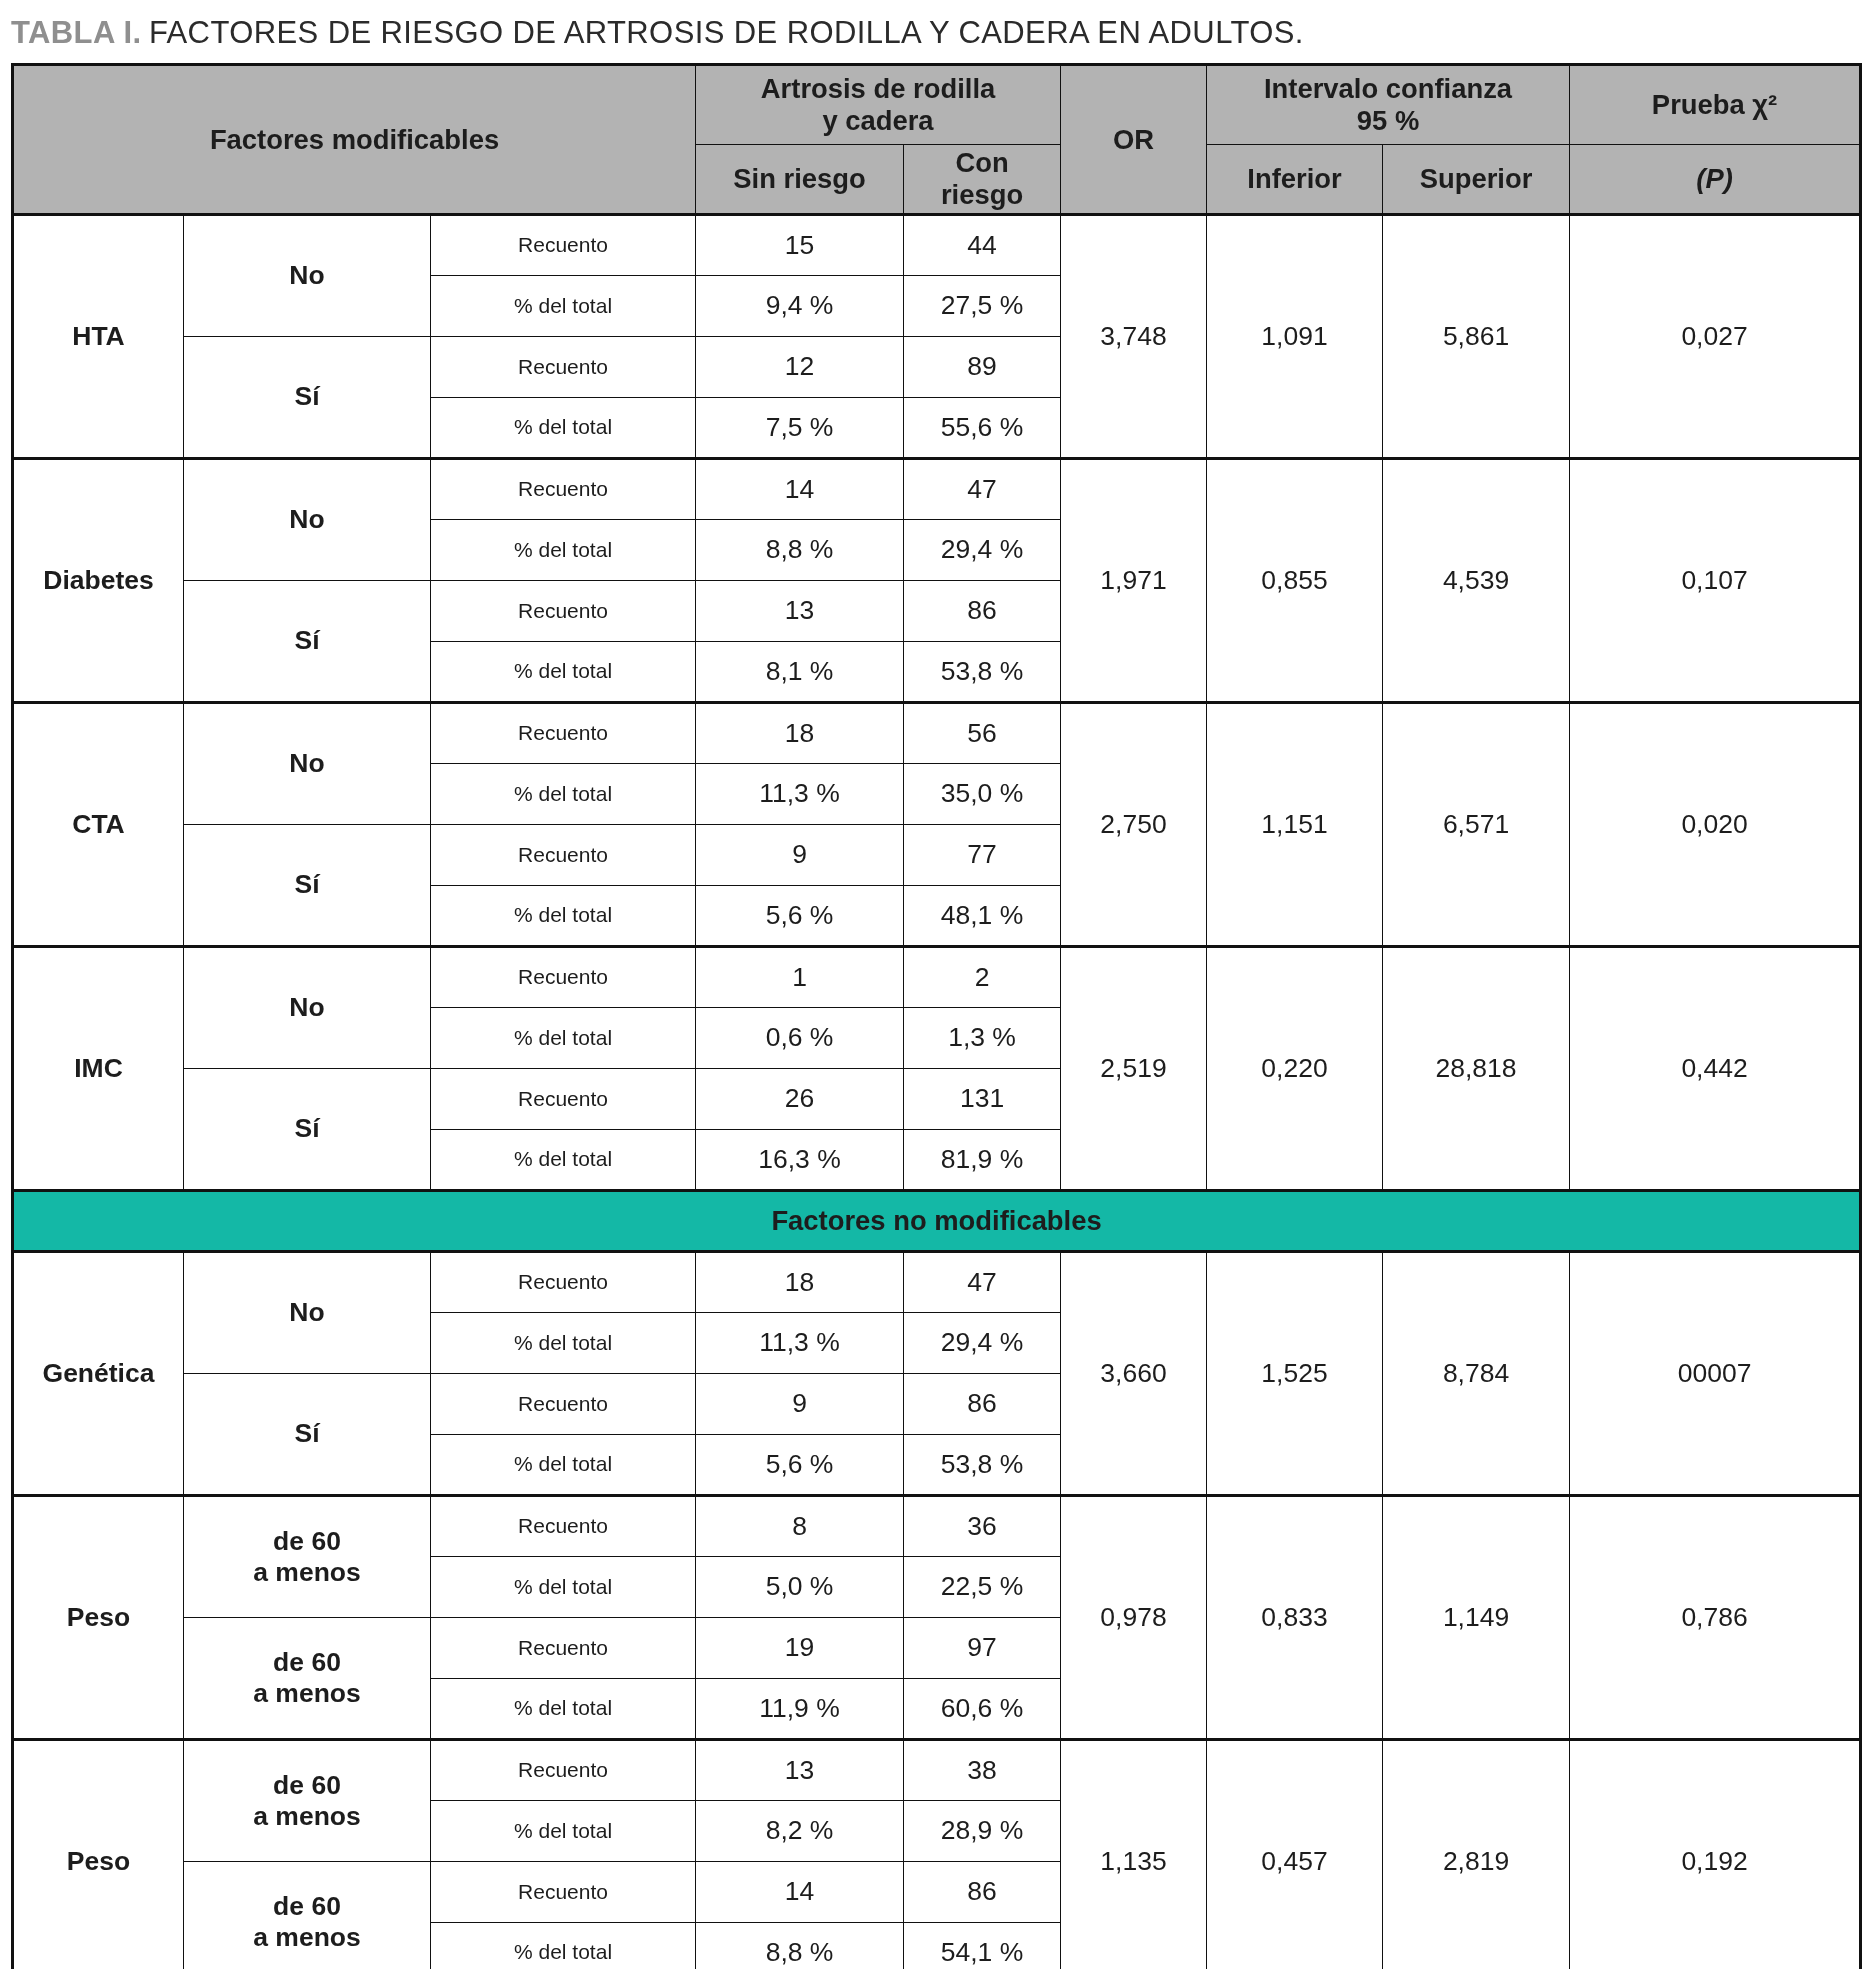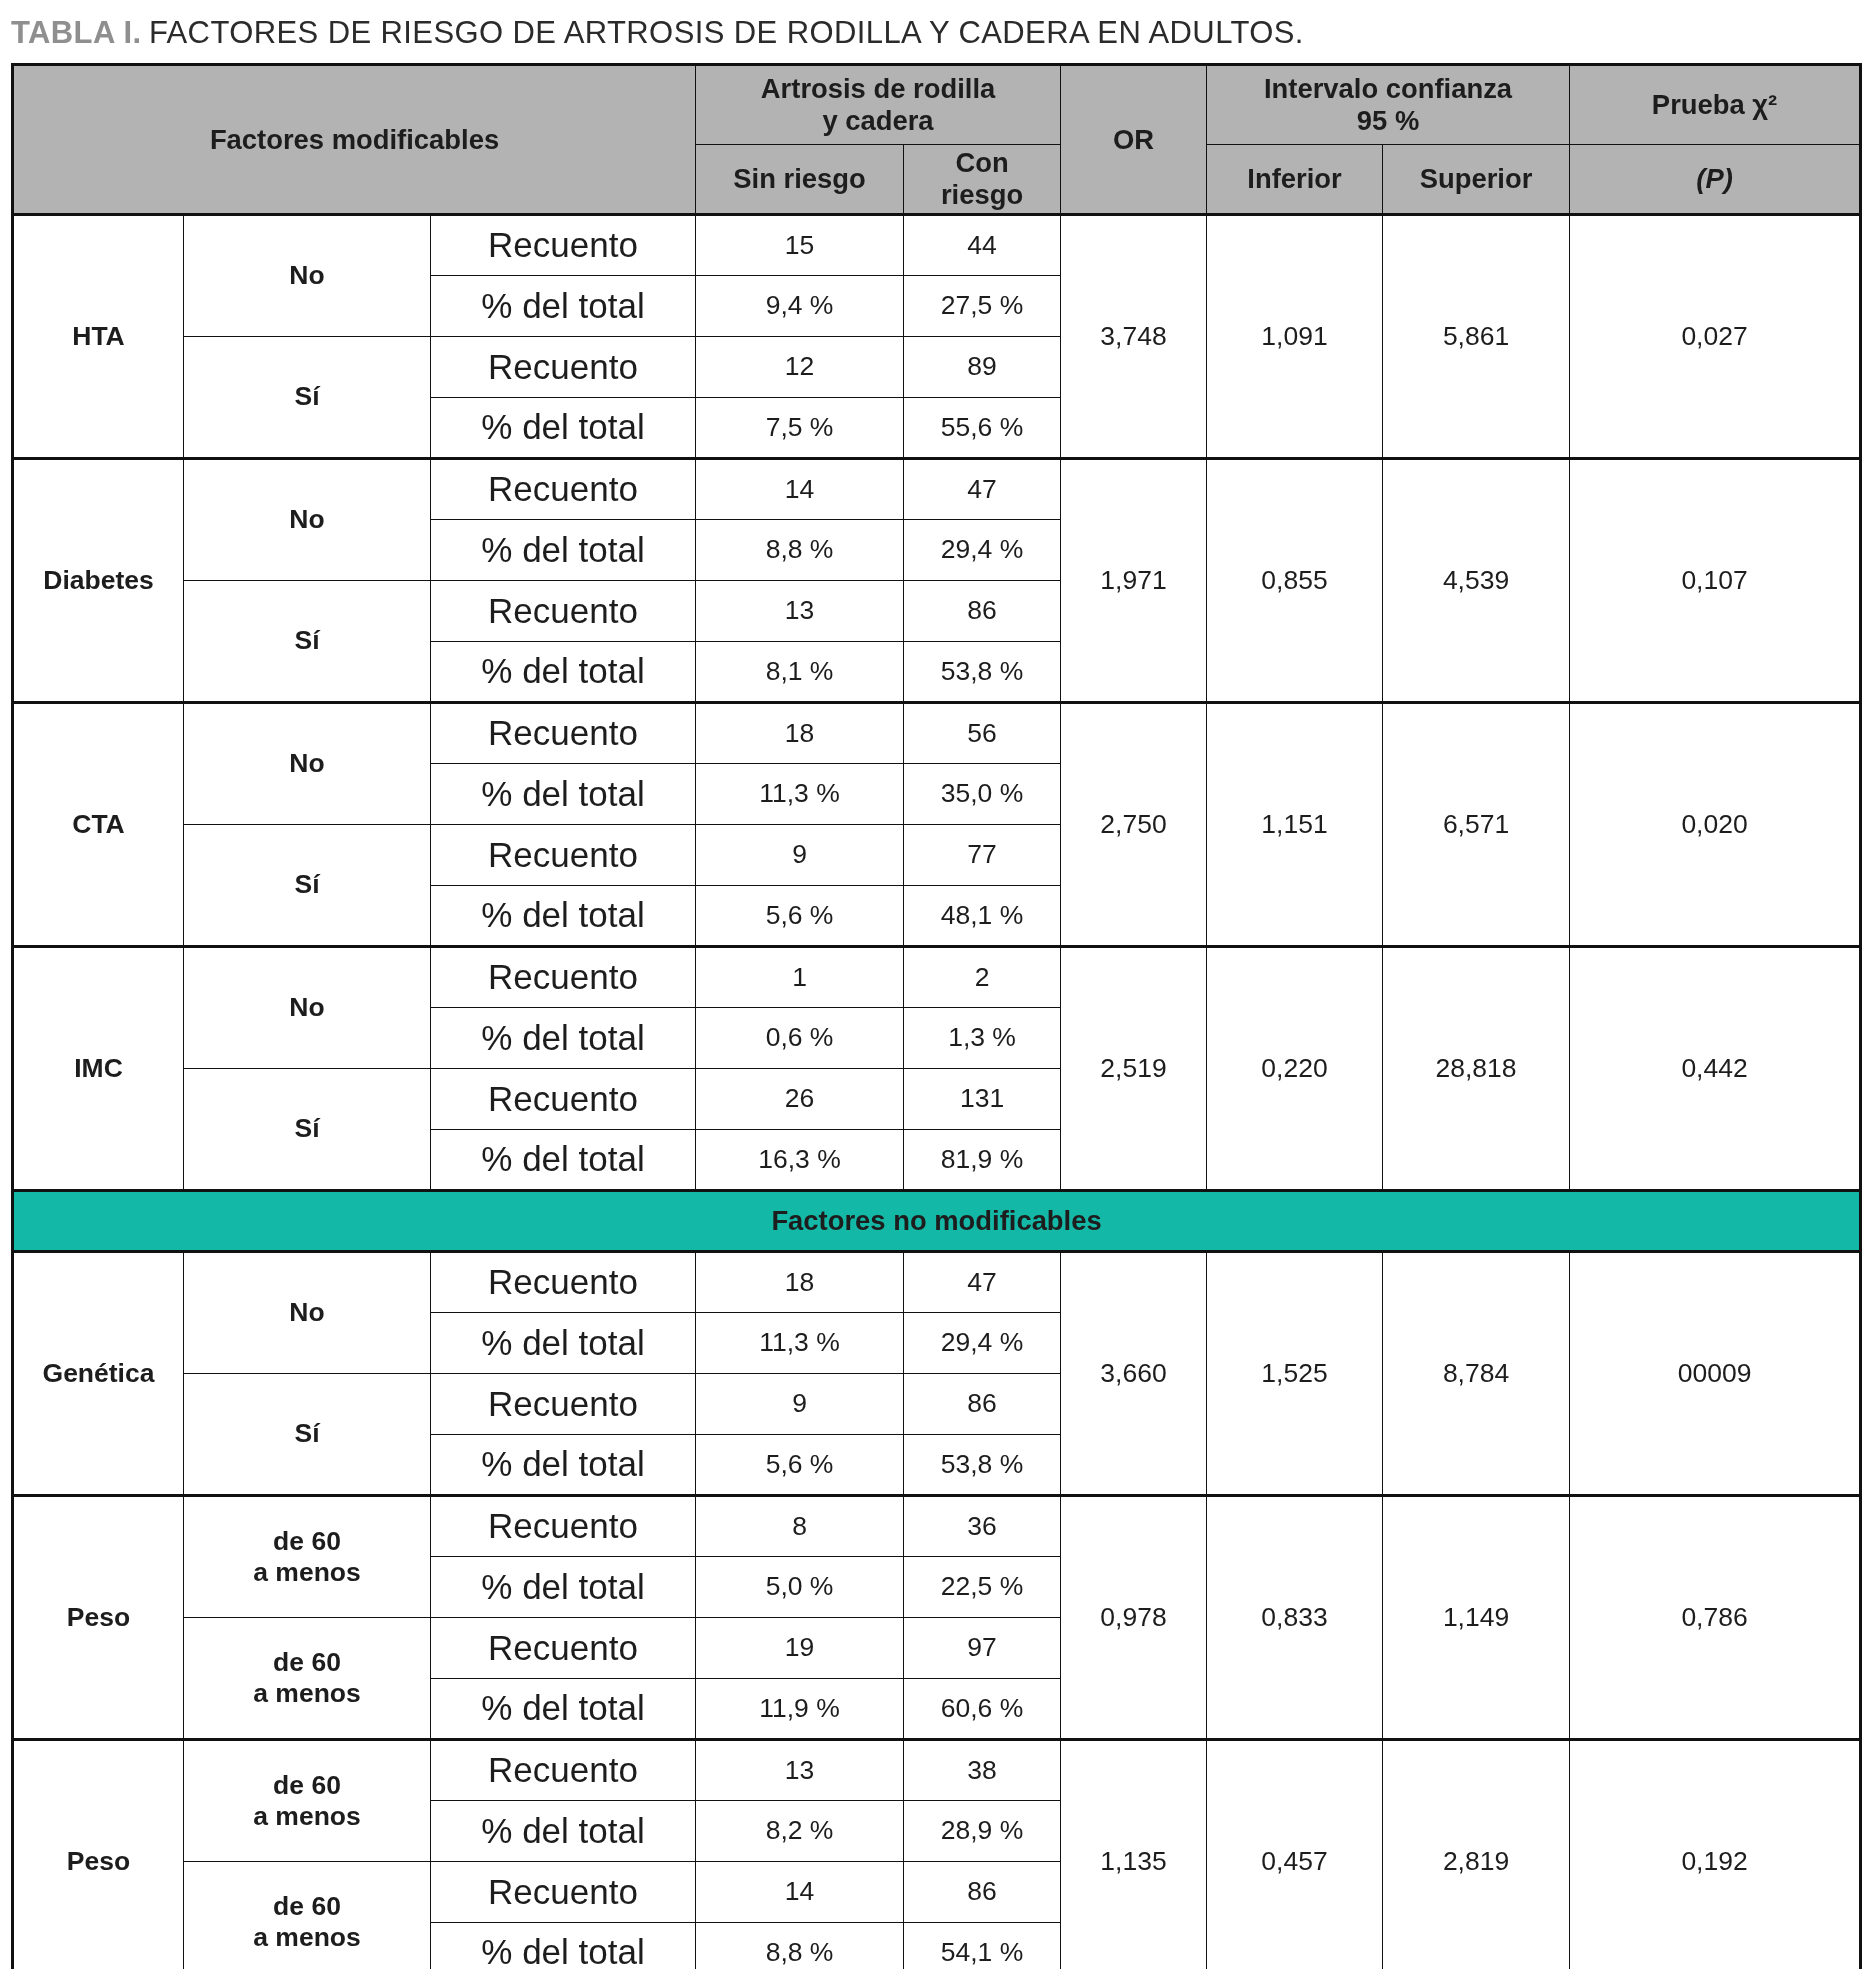--- a/index.html
+++ b/index.html
@@ -50,21 +50,21 @@
   .grp-first td { border-top: 3.7px solid #111; }
   tr.section td {
     background: #14b8a6;
     font-weight: bold;
     font-size: 27.4px;
     border-top: 3.7px solid #111;
     border-bottom: 3.7px solid #111;
     height: 48px;
   }
   td.factor, td.level { font-size: 26.5px; font-weight: bold; }
-  td.stat { font-size: 35px; text-align: center; }
+  td.stat { font-size: 21px; text-align: center; }
   td.num { font-size: 26.5px; }
   th.p-head { font-style: italic; }
 </style>
 </head>
 <body>
 
 <div class="page">
 
   <div class="title">
     <span class="tag">TABLA I.</span><span class="txt">FACTORES DE RIESGO DE ARTROSIS DE RODILLA Y CADERA EN ADULTOS.</span>
@@ -223,21 +223,21 @@
 
       <tr class="grp-first">
         <td class="factor" rowspan="4">Genética</td>
         <td class="level" rowspan="2">No</td>
         <td class="stat">Recuento</td>
         <td class="num">18</td>
         <td class="num">47</td>
         <td class="num" rowspan="4">3,660</td>
         <td class="num" rowspan="4">1,525</td>
         <td class="num" rowspan="4">8,784</td>
-        <td class="num" rowspan="4">00009</td>
+        <td class="num" rowspan="4">00007</td>
       </tr>
       <tr>
         <td class="stat">% del total</td>
         <td class="num">11,3 %</td>
         <td class="num">29,4 %</td>
       </tr>
       <tr>
         <td class="level" rowspan="2">Sí</td>
         <td class="stat">Recuento</td>
         <td class="num">9</td>

